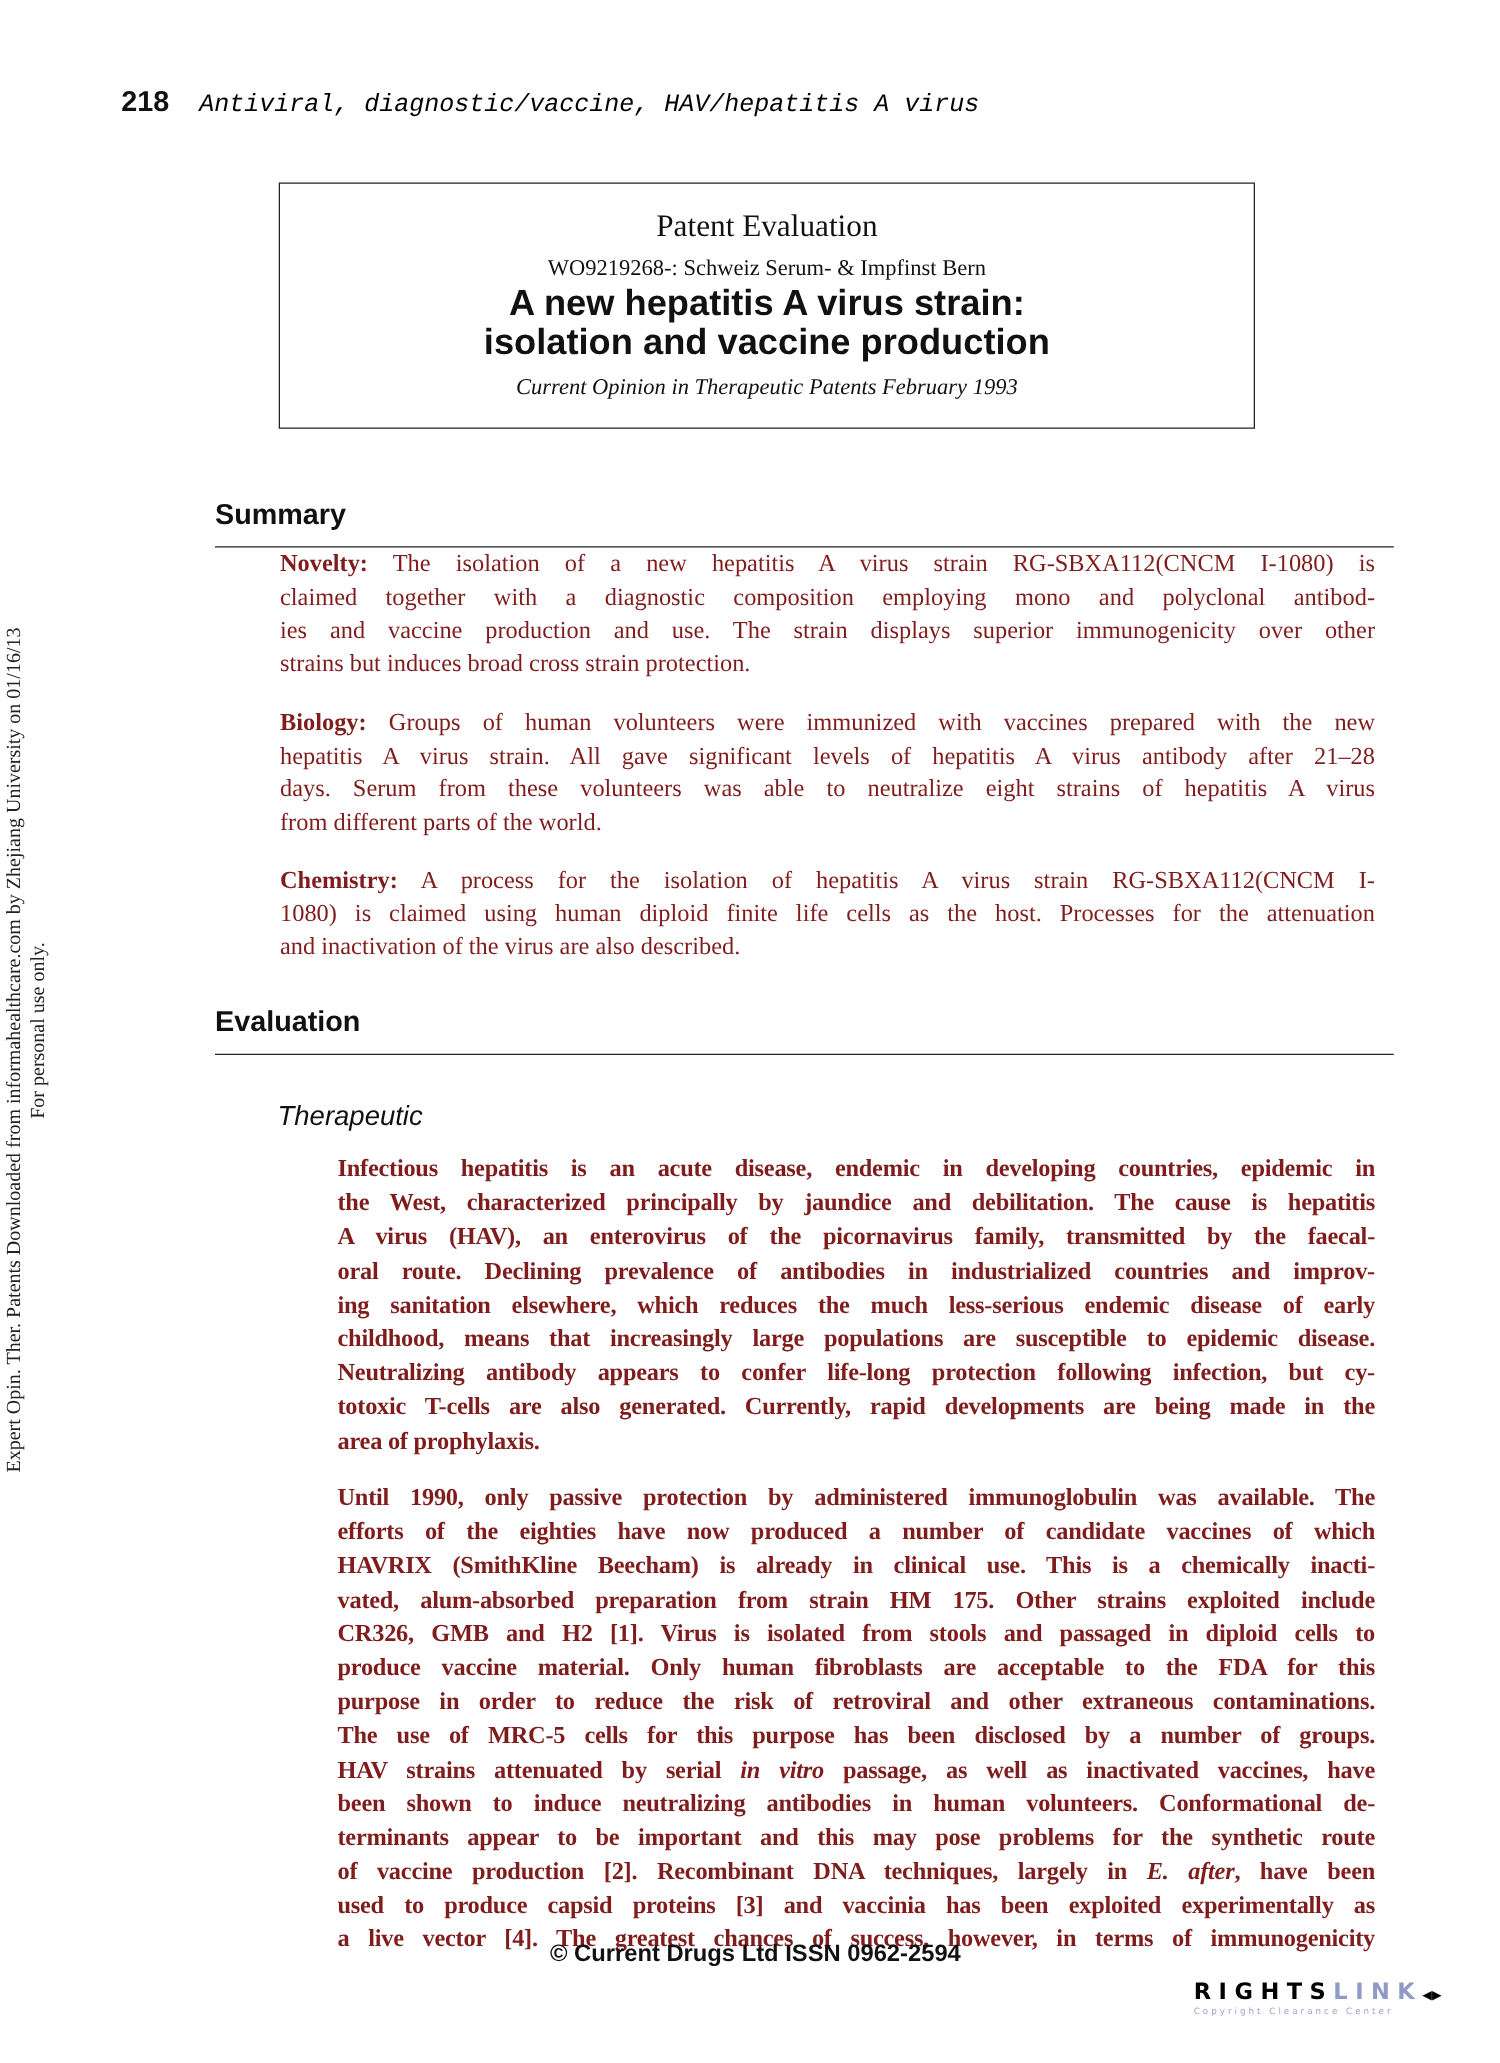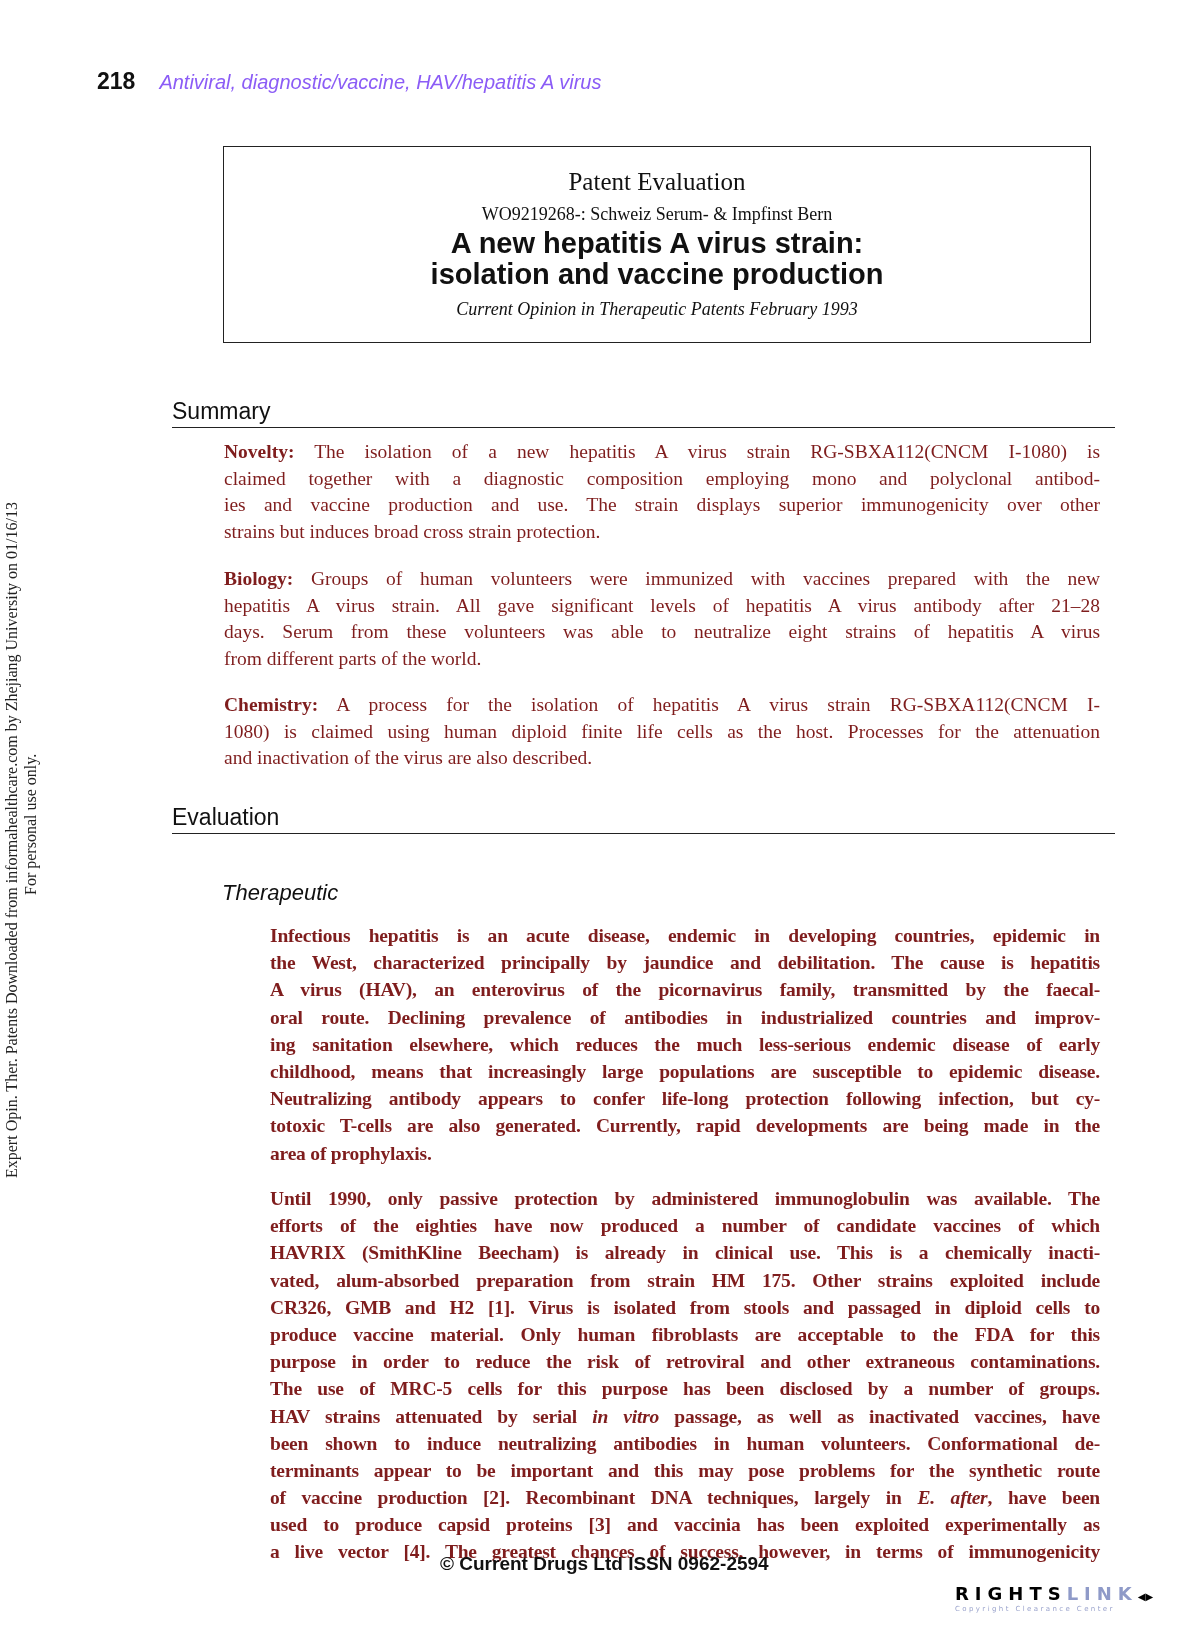--- a/index.html
+++ b/index.html
@@ -1,37 +1,37 @@
 <!DOCTYPE html>
 <html><head>
 <meta charset="utf-8">
 <style>
   html, body { margin: 0; padding: 0; background: #ffffff; }
   body { width: 1200px; height: 1650px; position: relative; overflow: hidden; color: #111; }
 
   
   .running-header { position: absolute; left: 97px; top: 68px; height: 30px; display: flex; align-items: baseline; }
   .page-number { font-family: "Liberation Sans", sans-serif; font-weight: bold; font-size: 23px; color: #111; }
-  .running-title { font-family: Liberation Sans, sans-serif; font-style: italic; font-size: 20px; margin-left: 24px; color: #8b5cf6; }
+  .running-title { font-family: Liberation Mono, monospace; font-style: italic; font-size: 20px; margin-left: 24px; color: #000000; }
 
   
   .side-note { position: absolute; left: 0; top: 0; width: 60px; height: 1650px; }
   .side-line { position: absolute; font-family: "Liberation Serif", serif; font-size: 16px; color: #222; white-space: nowrap; transform-origin: left top; transform: rotate(-90deg); }
   .side-line.l1 { left: 3px; top: 1178px; }
   .side-line.l2 { left: 22px; top: 895px; }
 
   
-  .title-box { position: absolute; left: 223px; top: 146px; width: 868px; height: 197px; border: 1.5px solid #222; box-sizing: border-box; text-align: center; }
+  .title-box { position: absolute; left: 223px; top: 146px; width: 781px; height: 197px; border: 1.5px solid #222; box-sizing: border-box; text-align: center; }
   .tb-label { font-family: "Liberation Serif", serif; font-size: 25px; margin-top: 20px; line-height: 30px; }
   .tb-patent { font-family: "Liberation Serif", serif; font-size: 18px; margin-top: 6px; line-height: 22px; text-align: center; }
   .tb-title { font-family: "Liberation Sans", sans-serif; font-weight: bold; font-size: 29px; line-height: 31px; margin-top: 3px; }
   .tb-source { font-family: "Liberation Serif", serif; font-style: italic; font-size: 18px; margin-top: 8px; line-height: 22px; }
 
   
-  .section-heading { position: absolute; left: 172px; width: 943px; border-bottom: 1.5px solid #222; font-family: "Liberation Sans", sans-serif; font-weight: normal; font-size: 23px; line-height: 28px; padding-bottom: 2px; }
+  .section-heading { position: absolute; left: 172px; width: 943px; border-bottom: 1.5px solid #222; font-family: "Liberation Sans", sans-serif; font-weight: bold; font-size: 23px; line-height: 28px; padding-bottom: 12px; }
   .h-summary { top: 397px; }
   .h-evaluation { top: 803px; }
 
   .subheading { position: absolute; left: 222px; top: 880px; font-family: "Liberation Sans", sans-serif; font-style: italic; font-size: 22px; line-height: 26px; }
 
   
   .para { position: absolute; left: 224px; width: 876px; font-family: "Liberation Serif", serif; font-size: 19.5px; color: #7f1d1d; }
   .para .line { height: 26.5px; line-height: 26.5px; white-space: nowrap; text-align: justify; text-align-last: justify; }
   .para .line.last { text-align-last: left; }
   .para b { font-weight: bold; }

